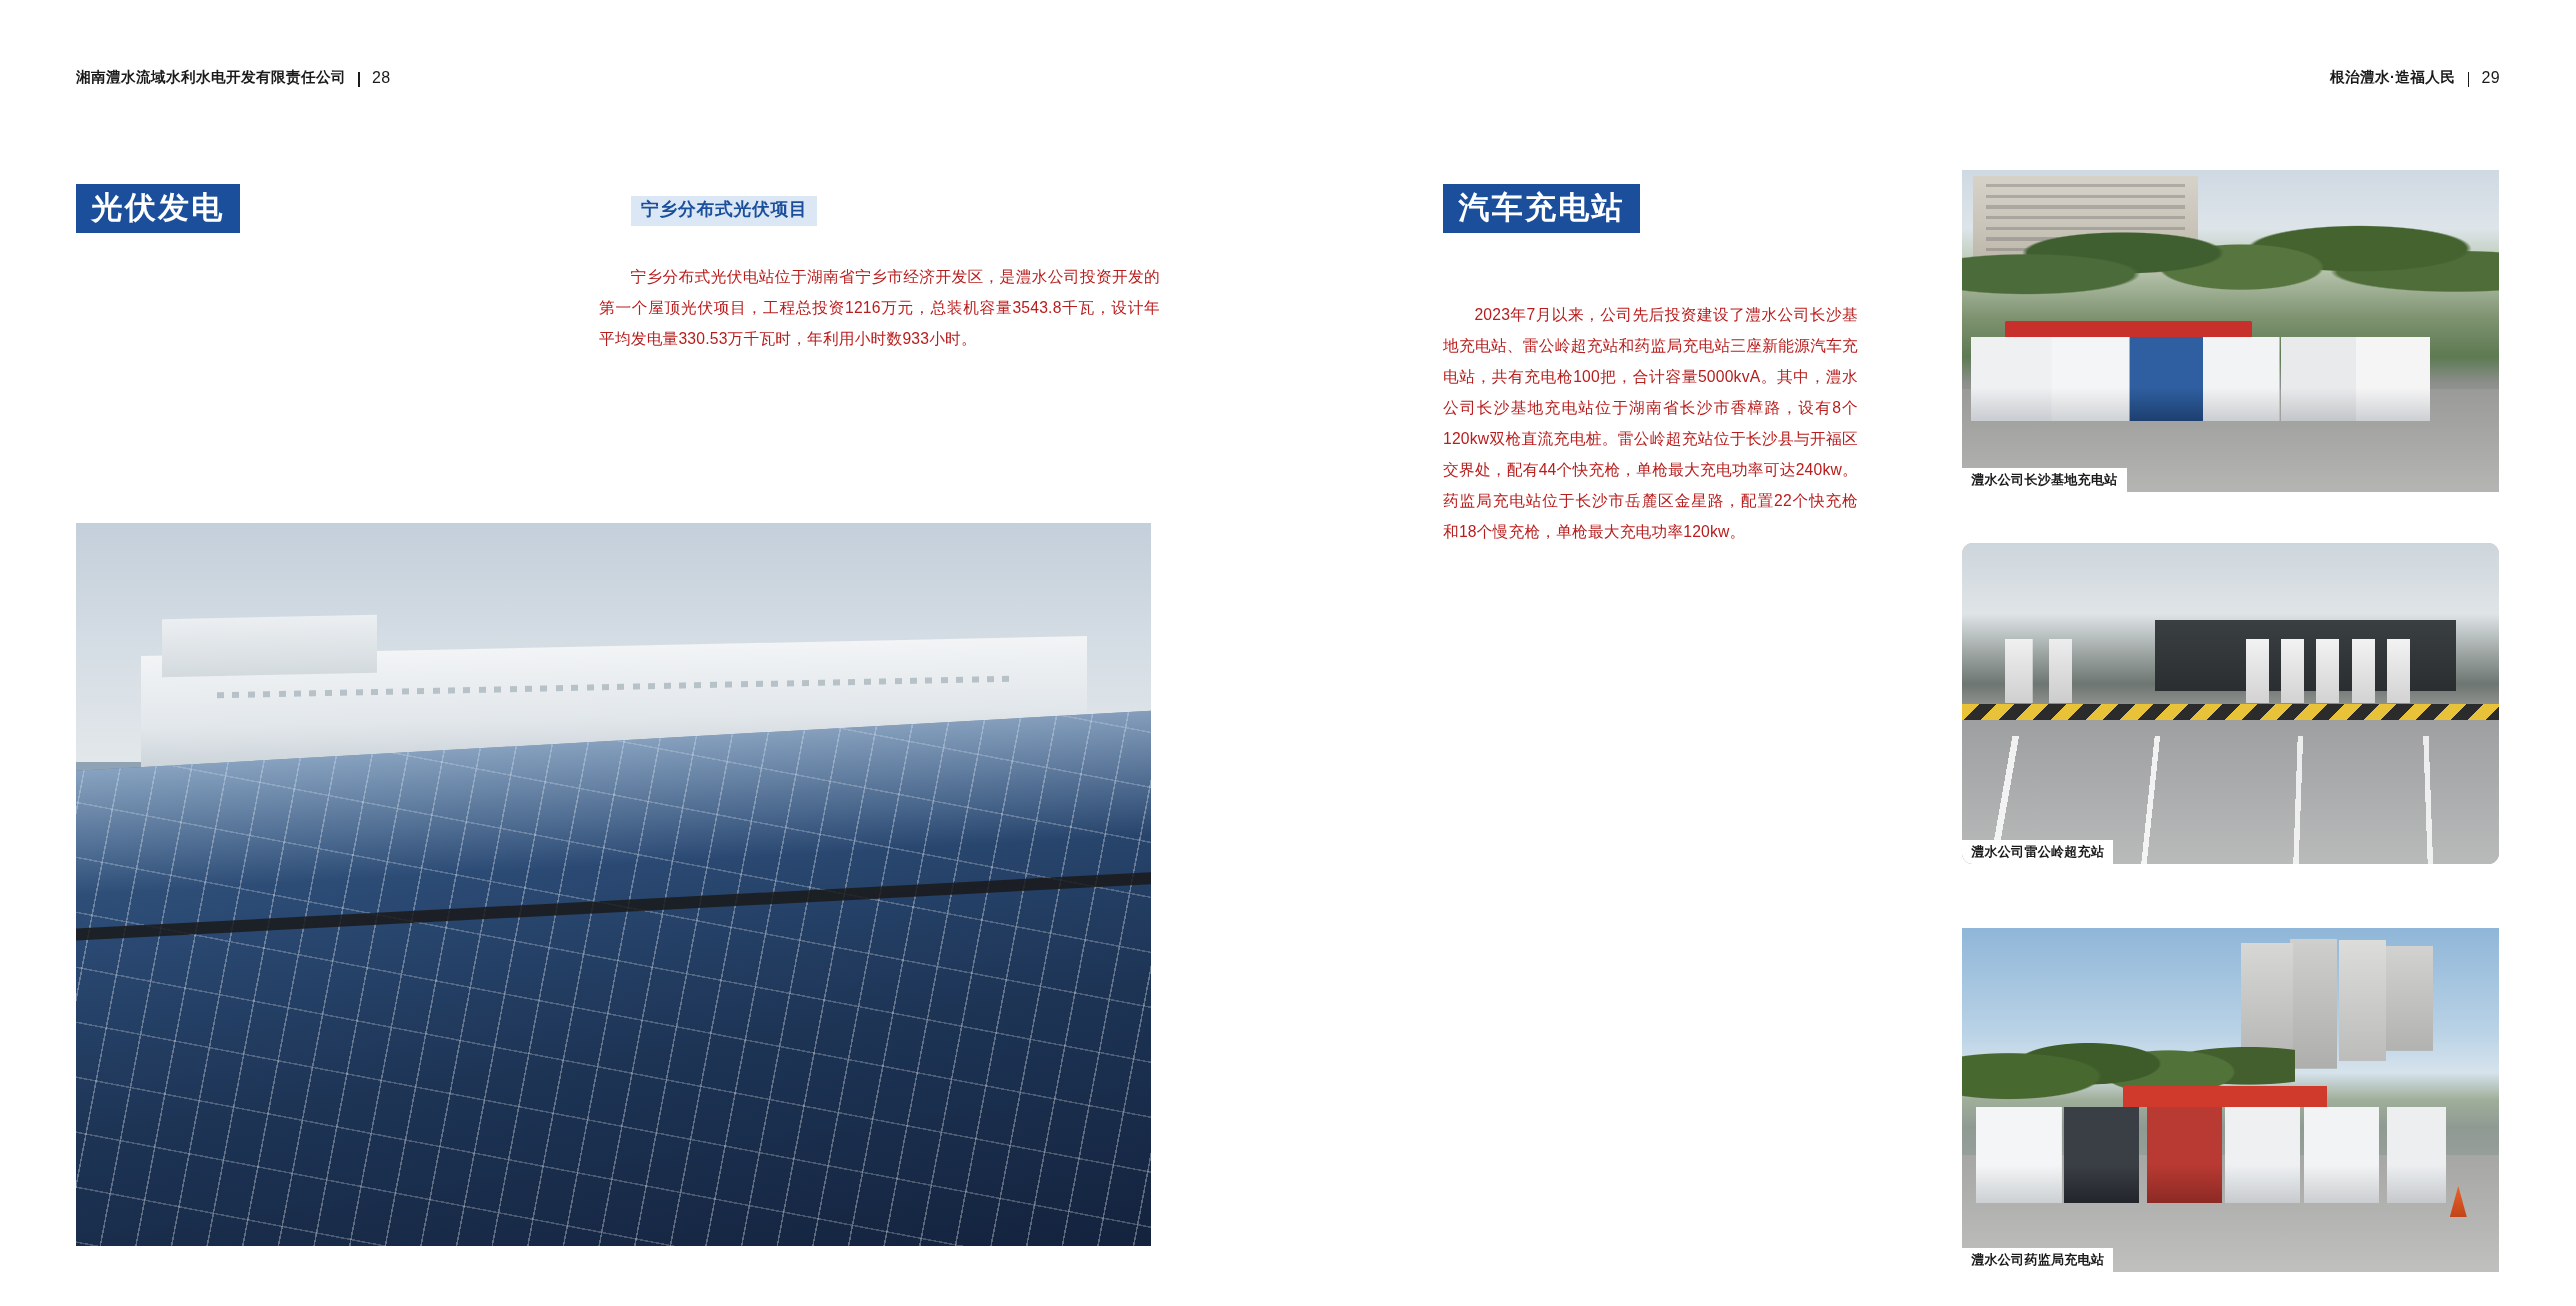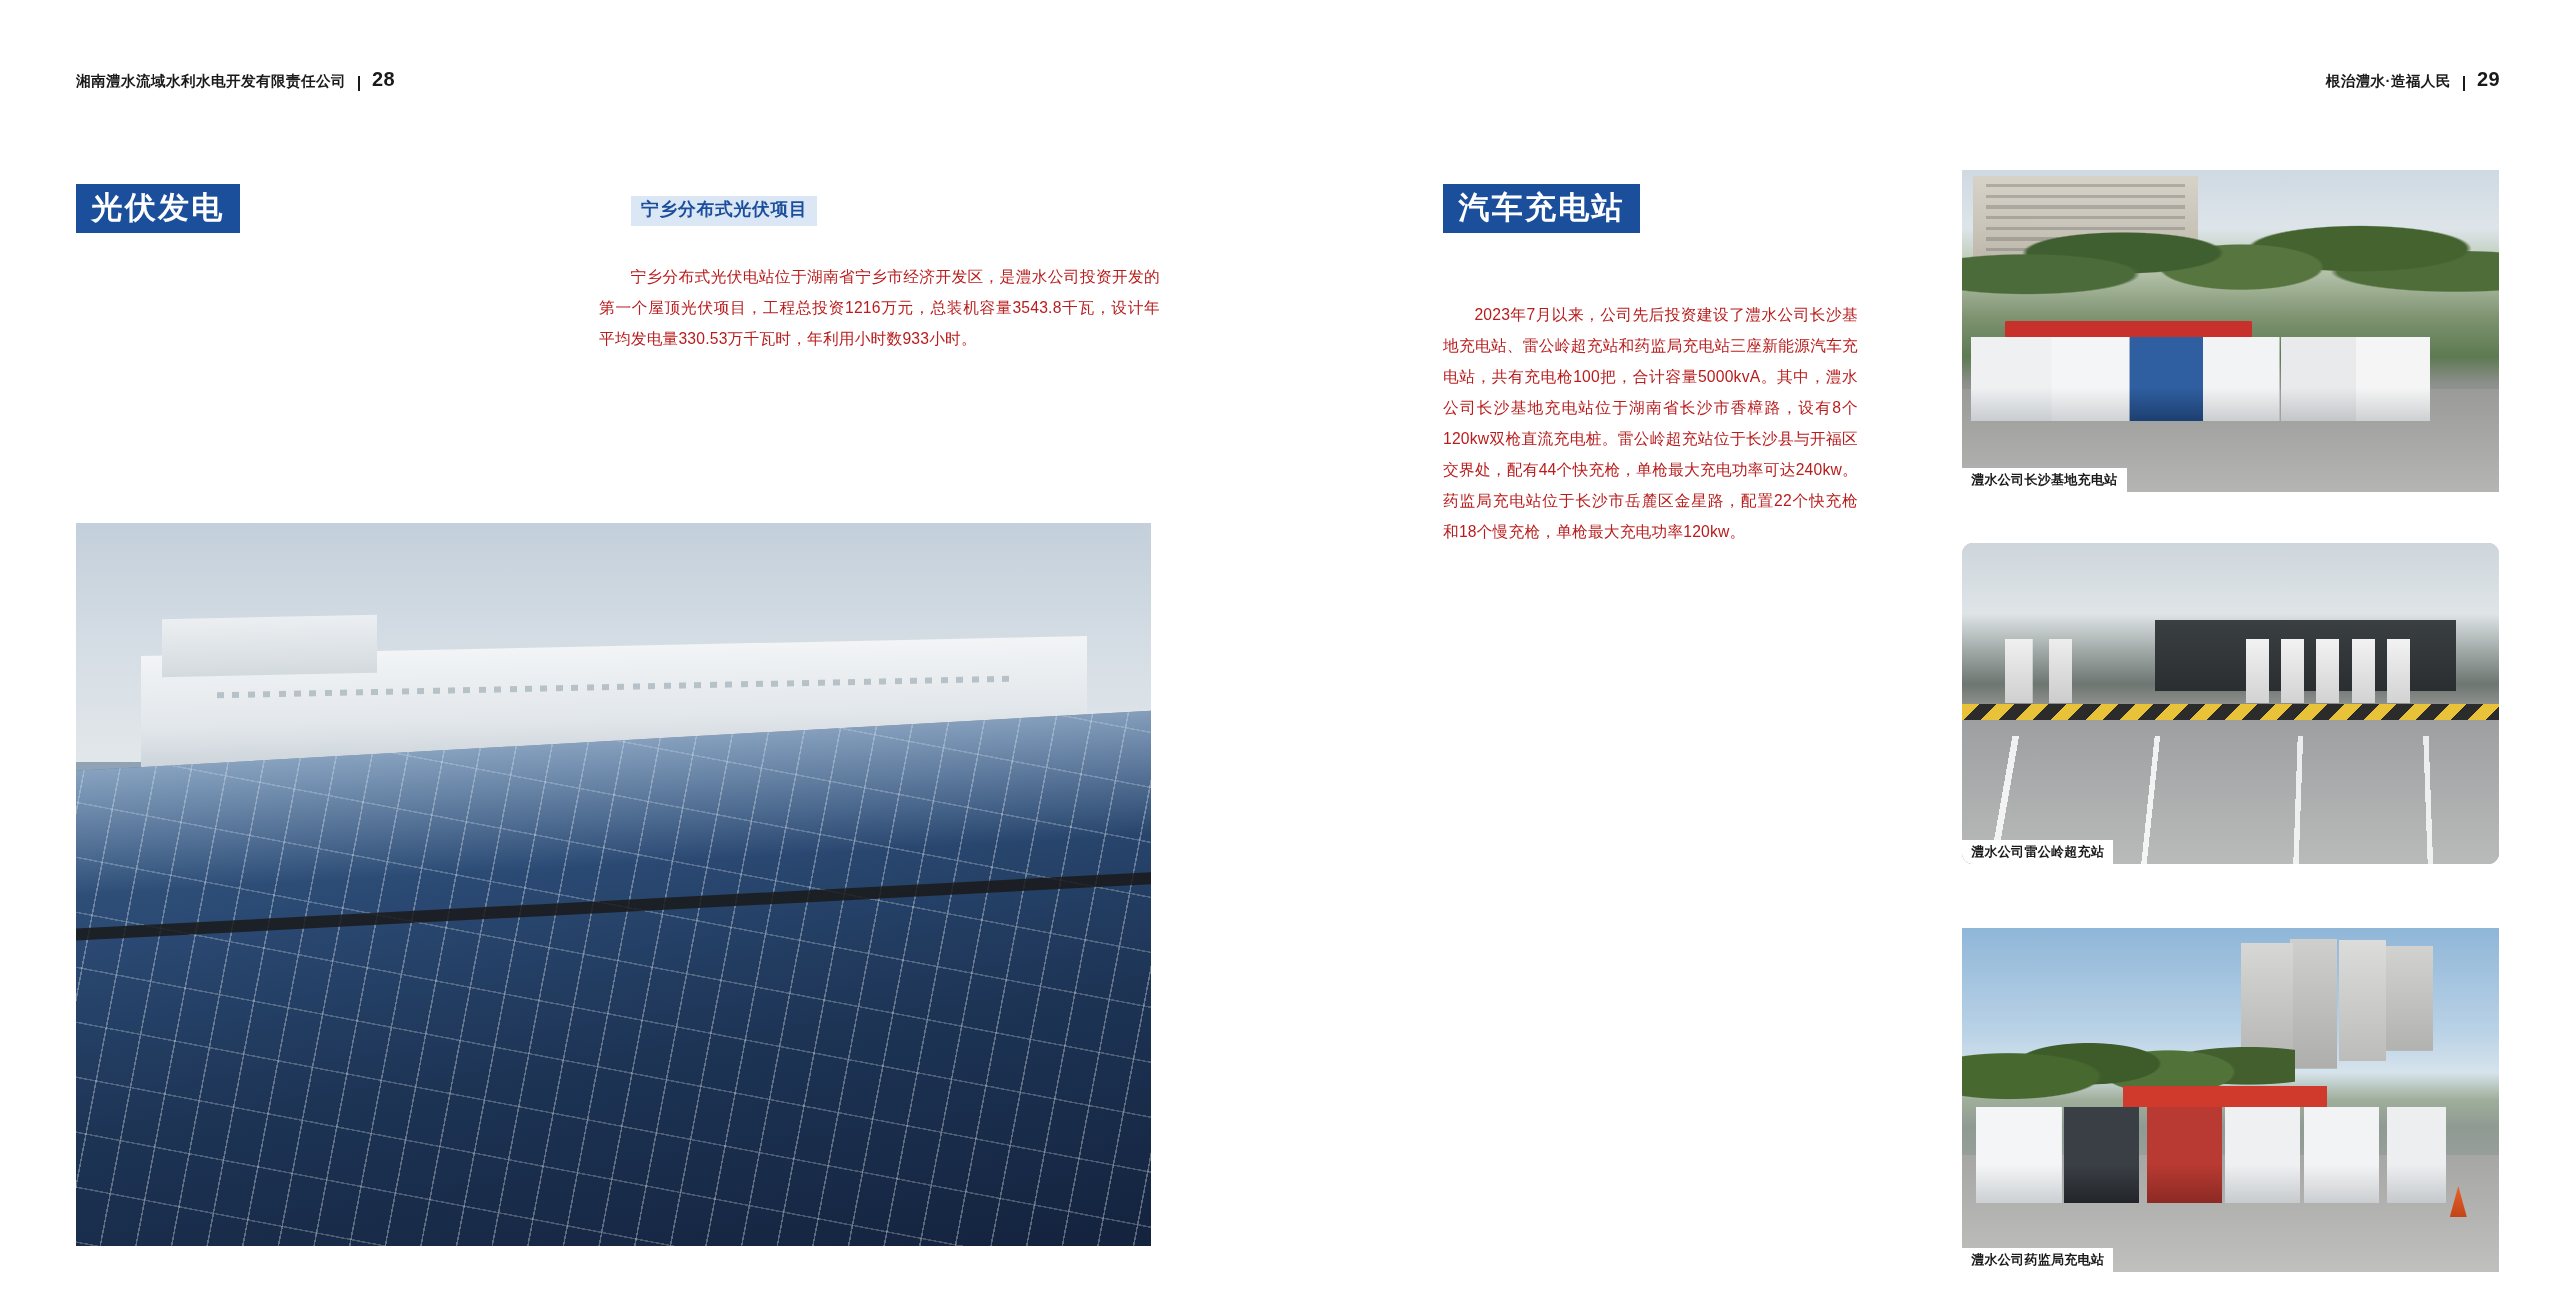--- a/index.html
+++ b/index.html
@@ -45,22 +45,22 @@
   .runhead.left-head { left: 76px; }
   .runhead.right-head { right: 76px; }
   .runhead .sep {
     display: inline-block;
     width: 1.5px;
     height: 14.6px;
     background: #1a1a1a;
     margin: 0 2.3px;
   }
   .runhead .pagenum {
-    font-size: 20px;
-    font-weight: bold;
+    font-size: 16px;
+    font-weight: normal;
     font-family: "Liberation Sans", sans-serif;
   }
 
   
   .sec-title {
     position: absolute;
     background: #1b4f9c;
     color: #ffffff;
     font-size: 31px;
     font-weight: bold;

